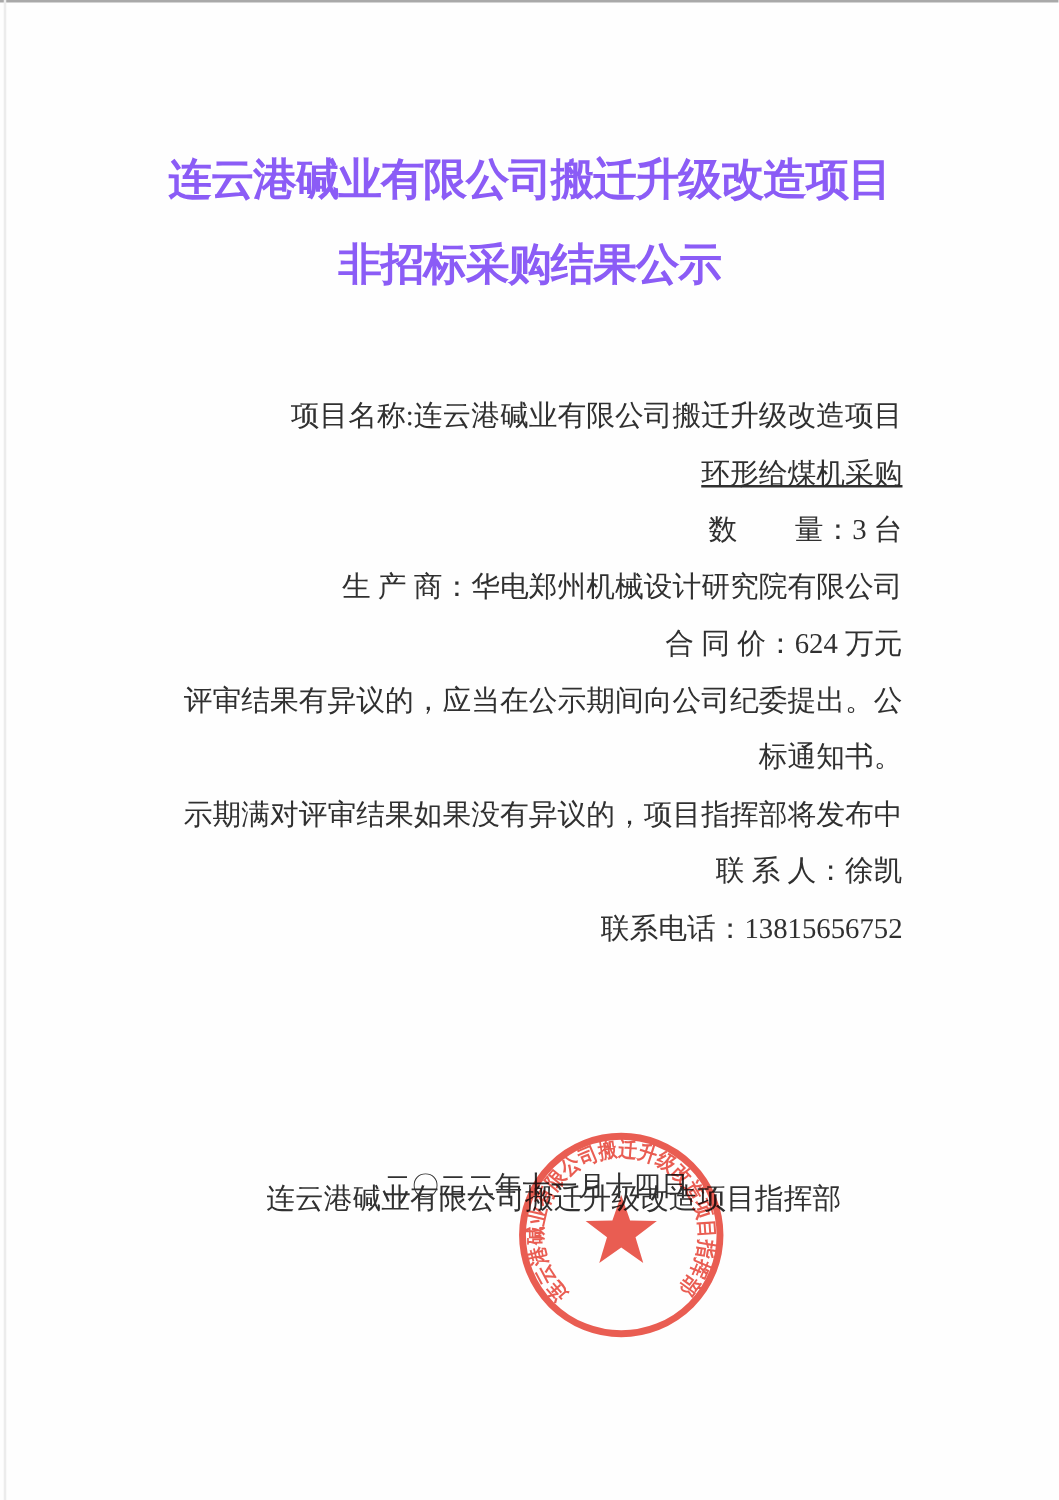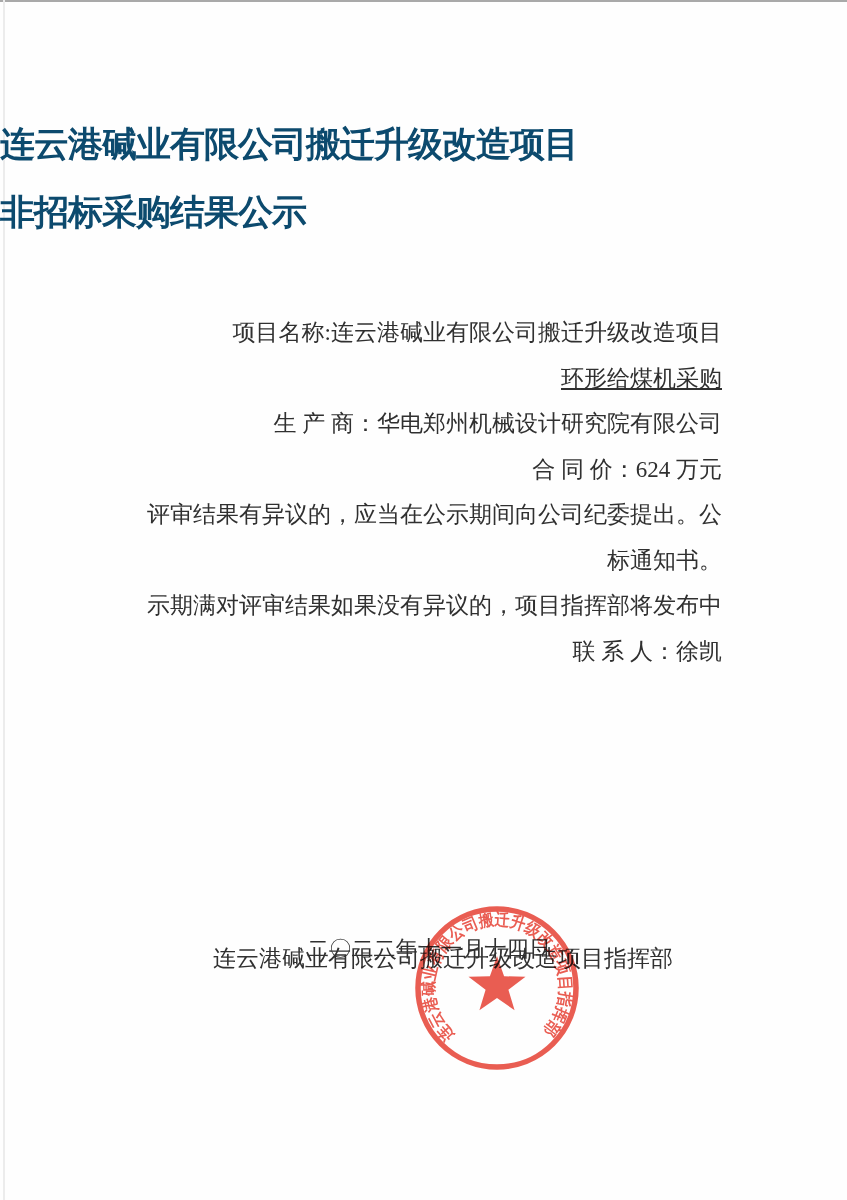--- a/index.html
+++ b/index.html
@@ -14,25 +14,26 @@
   .top-edge{
     position:absolute;top:0;left:0;width:847px;height:2px;
     background:#a9a9a9;
   }
   .left-scan-line{
     position:absolute;top:0;left:3px;width:2px;height:1200px;
     background:#ececec;
   }
   .doc-title{
     position:absolute;left:0;width:847px;
+    text-align:center;
     font-family:"Liberation Sans","DejaVu Sans",sans-serif;
     font-weight:700;
     font-size:35px;
     letter-spacing:-1px;
-    color:#0c4a6e;
+    color:#8b5cf6;
     line-height:44px;
     white-space:nowrap;
   }
   .doc-title.line1{top:122px;}
   .doc-title.line2{top:190px;}
   .body-block{
     position:absolute;left:122px;top:310px;width:600px;
     font-size:23px;
     line-height:45.5px;
     color:#303030;
@@ -66,26 +67,28 @@
 
   <div class="top-edge"></div>
   <div class="left-scan-line"></div>
 
   <div class="doc-title line1">连云港碱业有限公司搬迁升级改造项目</div>
   <div class="doc-title line2">非招标采购结果公示</div>
 
   <div class="body-block">
     <div class="body-line">项目名称:连云港碱业有限公司搬迁升级改造项目</div>
     <div class="body-line indented">环形给煤机采购</div>
+    <div class="body-line">数　　量：3 台</div>
     <div class="body-line">生 产 商：华电郑州机械设计研究院有限公司</div>
     <div class="body-line">合 同 价：624 万元</div>
     <div class="body-line">评审结果有异议的，应当在公示期间向公司纪委提出。公</div>
     <div class="body-line">标通知书。</div>
     <div class="body-line">示期满对评审结果如果没有异议的，项目指挥部将发布中</div>
     <div class="body-line">联 系 人：徐凯</div>
+    <div class="body-line">联系电话：13815656752</div>
   </div>
 
   <div class="sig-org">连云港碱业有限公司搬迁升级改造项目指挥部</div>
   <div class="sig-date">二〇二二年十一月十四日</div>
 
   <svg class="seal-svg" viewBox="397 885 205 210" xmlns="http://www.w3.org/2000/svg">
     <defs>
       <path id="sealArc" d="M 497 1051 A 63 63 0 1 1 497 925 A 63 63 0 1 1 497 1051" fill="none"></path>
     </defs>
     <circle cx="497" cy="988" r="79" fill="none" stroke="#e8463a" stroke-width="5.5"></circle>

